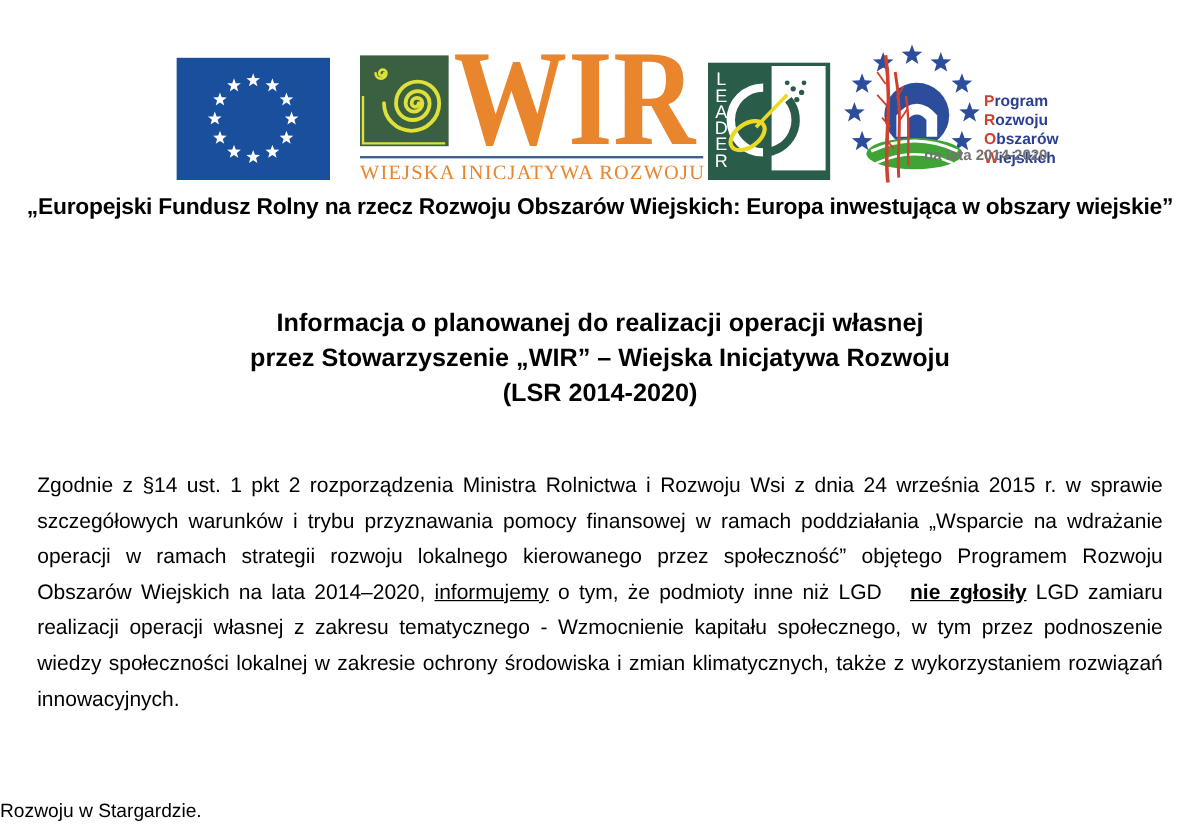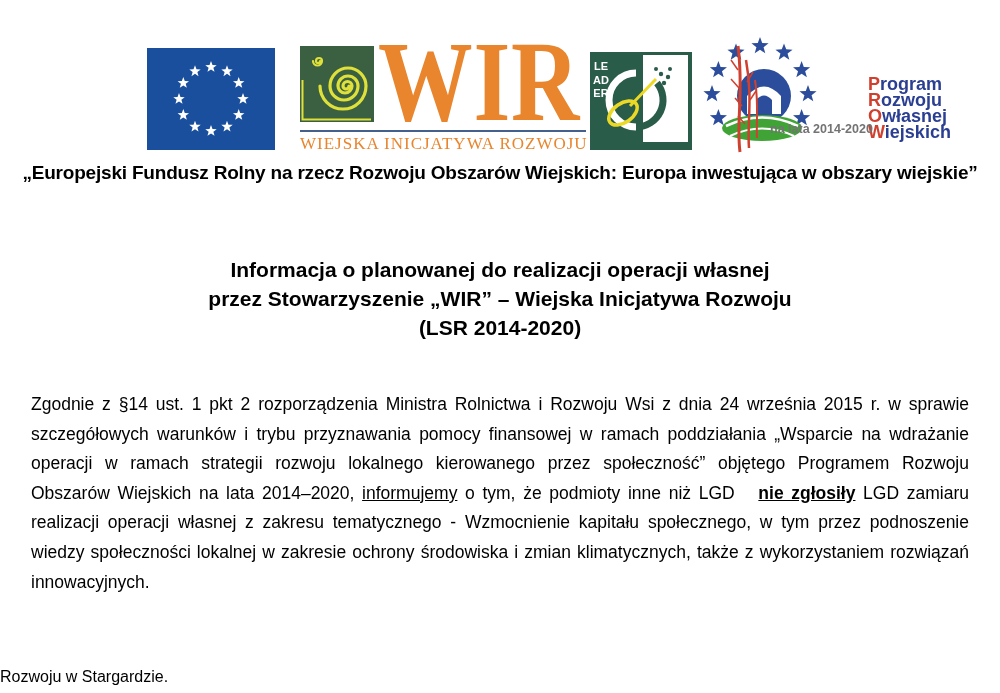--- a/index.html
+++ b/index.html
@@ -45,28 +45,28 @@
     text-align-last: justify;
     white-space: nowrap;
     display: flex;
     justify-content: space-between;
   }
 
   .leader-logo { position: absolute; left: 590px; top: 52px; width: 102px; height: 98px; }
   .leader-logo svg { position: absolute; left: 0; top: 0; width: 102px; height: 98px; }
   .leader-vertical {
     position: absolute; left: 3px; top: 8px; width: 16px;
-    font-weight: 700; font-size: 11px; line-height: 13.5px;
+    font-weight: 400; font-size: 15px; line-height: 13.5px;
     color: #ffffff; letter-spacing: 0;
     word-break: break-all; text-align: center;
   }
 
   .prow-logo { position: absolute; left: 698px; top: 36px; width: 192px; height: 128px; }
   .prow-graphic { position: absolute; left: 0; top: 0; width: 130px; height: 128px; }
-  .prow-text { position: absolute; left: 122px; top: 40px; font-size: 18px; font-weight: 700; line-height: 16px; color: #2b3f92; margin-left: 48px; }
+  .prow-text { position: absolute; left: 122px; top: 40px; font-size: 13px; font-weight: 700; line-height: 16px; color: #2b3f92; }
   .prow-text .red { color: #d0402f; }
   .prow-period { position: absolute; left: 72px; top: 86px; font-size: 12.5px; font-weight: 700; color: #737373; white-space: nowrap; }
 
   
   .funding-caption {
     margin: 0 10px;
     text-align: center;
     font-weight: 700;
     font-size: 19px;
     letter-spacing: -0.2px;
@@ -188,21 +188,21 @@
           <path d="M41,52 L33,43" stroke-width="1.5"></path>
           <path d="M44,70 L37,62" stroke-width="1.5"></path>
           <path d="M49,46 L55,36" stroke-width="1.5"></path>
           <path d="M52,64 L58,55" stroke-width="1.5"></path>
           <path d="M47,88 L40,80" stroke-width="1.5"></path>
         </g>
       </svg>
       <div class="prow-text">
         <div class="prow-line"><span class="red">P</span><span>rogram</span></div>
         <div class="prow-line"><span class="red">R</span><span>ozwoju</span></div>
-        <div class="prow-line"><span class="red">O</span><span>własnej</span></div>
+        <div class="prow-line"><span class="red">O</span><span>bszarów</span></div>
         <div class="prow-line"><span class="red">W</span><span>iejskich</span></div>
       </div>
       <div class="prow-period">na lata 2014-2020</div>
     </div>
 
   </header>
 
   <p class="funding-caption">„Europejski Fundusz Rolny na rzecz Rozwoju Obszarów Wiejskich: Europa inwestująca w obszary wiejskie”</p>
 
   <h1 class="doc-title">

